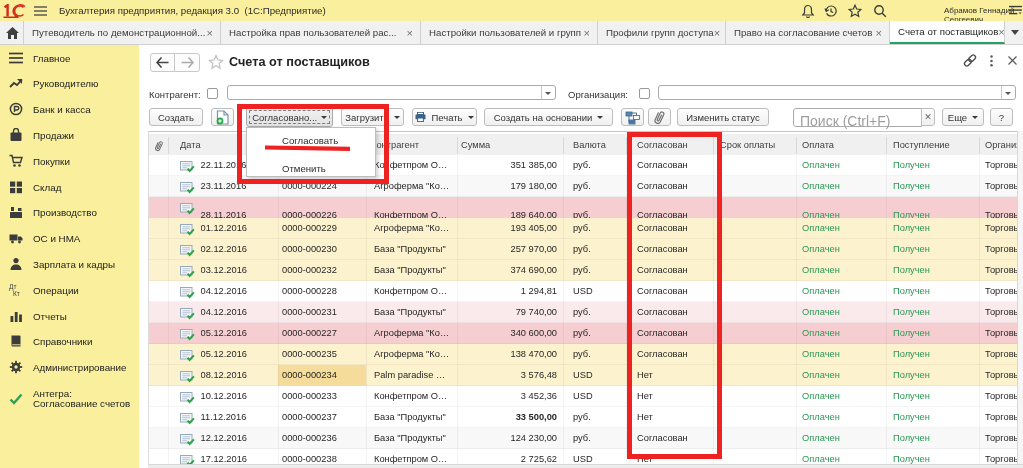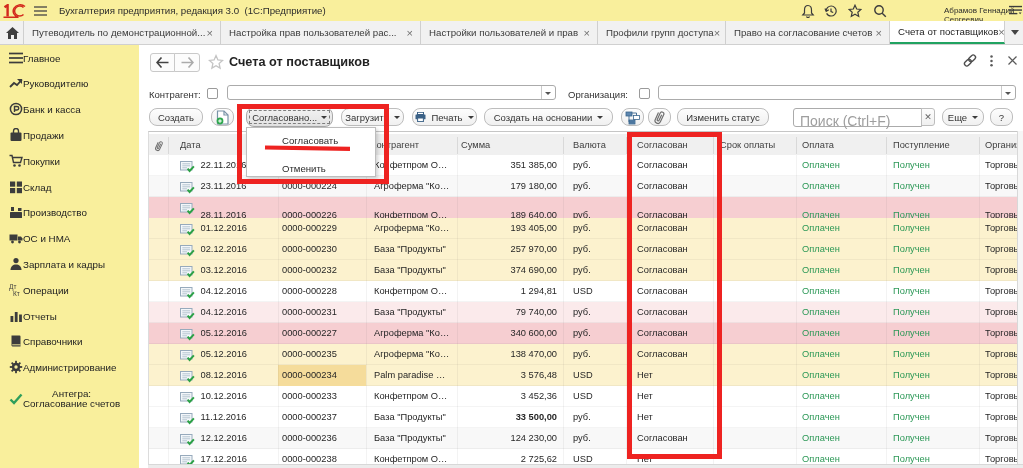--- a/index.html
+++ b/index.html
@@ -6,23 +6,23 @@
  font-family:"Liberation Sans",sans-serif;}
 .abs{position:absolute;}
 .topbar{position:absolute;left:0;top:0;width:1023px;height:21px;background:#F9EF9C;}
 .tabbar{position:absolute;left:0;top:21px;width:1023px;height:24px;background:#F1F1F1;border-bottom:1px solid #D0D0D0;}
 .tab{position:absolute;top:0;height:23px;border-right:1px solid #CFCFCF;font-size:9.7px;color:#3A3A3A;
  display:flex;align-items:center;white-space:nowrap;overflow:hidden;}
 .tab .x{color:#707070;font-size:11px;margin-left:7px;font-family:'Liberation Sans';}
 .sidebar{position:absolute;left:0;top:45px;width:139px;height:423px;background:#F9EF9C;}
 .sbitem{position:absolute;left:0;width:139px;height:26px;font-size:9.8px;color:#222;}
 .sbitem .ic{position:absolute;left:9px;top:50%;transform:translateY(-50%);width:14px;height:14px;}
-.sbitem .tx{position:absolute;left:23px;top:50%;transform:translateY(-50%);white-space:nowrap;text-align:center;}
+.sbitem .tx{position:absolute;left:33px;top:50%;transform:translateY(-50%);white-space:nowrap;}
 .btn{position:absolute;height:18px;background:linear-gradient(#FDFDFD,#F0F0F0);border:1px solid #BDBDBD;
- border-radius:8px;font-size:9.5px;color:#333;display:flex;align-items:center;justify-content:center;white-space:nowrap;}
+ border-radius:3px;font-size:9.5px;color:#333;display:flex;align-items:center;justify-content:center;white-space:nowrap;}
 .caret{display:inline-block;width:0;height:0;border-left:3px solid transparent;border-right:3px solid transparent;border-top:3.8px solid #3B3B3B;margin-left:5px;}
 .cell{position:absolute;top:0;height:100%;font-size:9.3px;color:#262626;display:flex;align-items:center;white-space:nowrap;overflow:hidden;}
 .green{color:#2B9856;}
 </style></head>
 <body>
 
 <div class="topbar">
 <svg class="abs" style="left:3px;top:4px;" width="23" height="14" viewBox="0 0 23 14">
 <g stroke="#D3291C" fill="none">
 <path d="M1.5 3.2 L4.6 1.2 L4.6 12.5" stroke-width="2.4"></path>
@@ -78,21 +78,21 @@
     </div>
 <div class="tab" style="left:24px;width:197px;">
       <span style="margin-left:8px;">Путеводитель по демонстрационной...</span>
       <span class="x" style="margin-left:auto;margin-right:7px;">×</span>
     </div>
 <div class="tab" style="left:221px;width:200px;">
       <span style="margin-left:8px;">Настройка прав пользователей рас...</span>
       <span class="x" style="margin-left:auto;margin-right:7px;">×</span>
     </div>
 <div class="tab" style="left:421px;width:177px;">
-      <span style="margin-left:8px;">Настройки пользователей и прав</span>
+      <span style="margin-left:8px;">Настройки пользователей и групп</span>
       <span class="x" style="margin-left:auto;margin-right:7px;">×</span>
     </div>
 <div class="tab" style="left:598px;width:128px;">
       <span style="margin-left:8px;">Профили групп доступа</span>
       <span class="x" style="margin-left:auto;margin-right:7px;">×</span>
     </div>
 <div class="tab" style="left:726px;width:164px;">
       <span style="margin-left:8px;">Право на согласование счетов</span>
       <span class="x" style="margin-left:auto;margin-right:7px;">×</span>
     </div>

